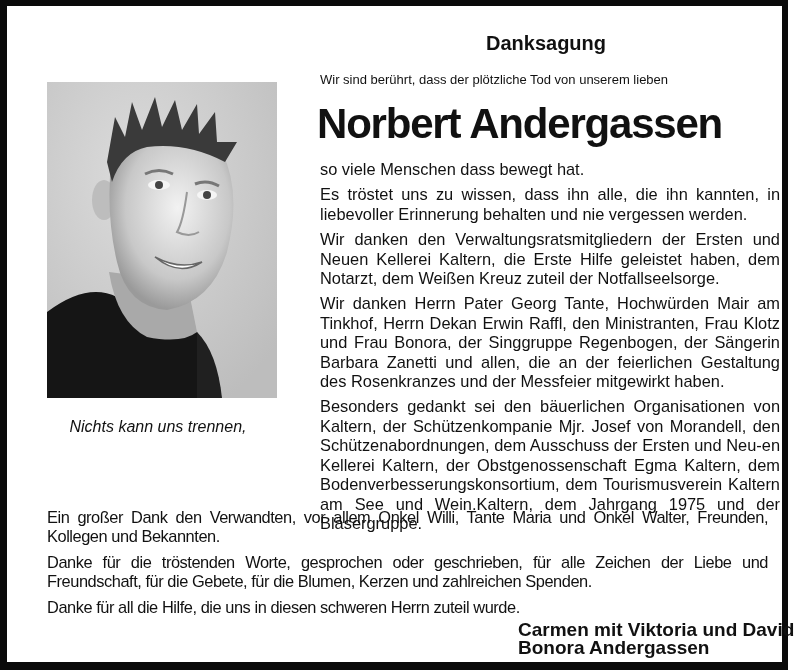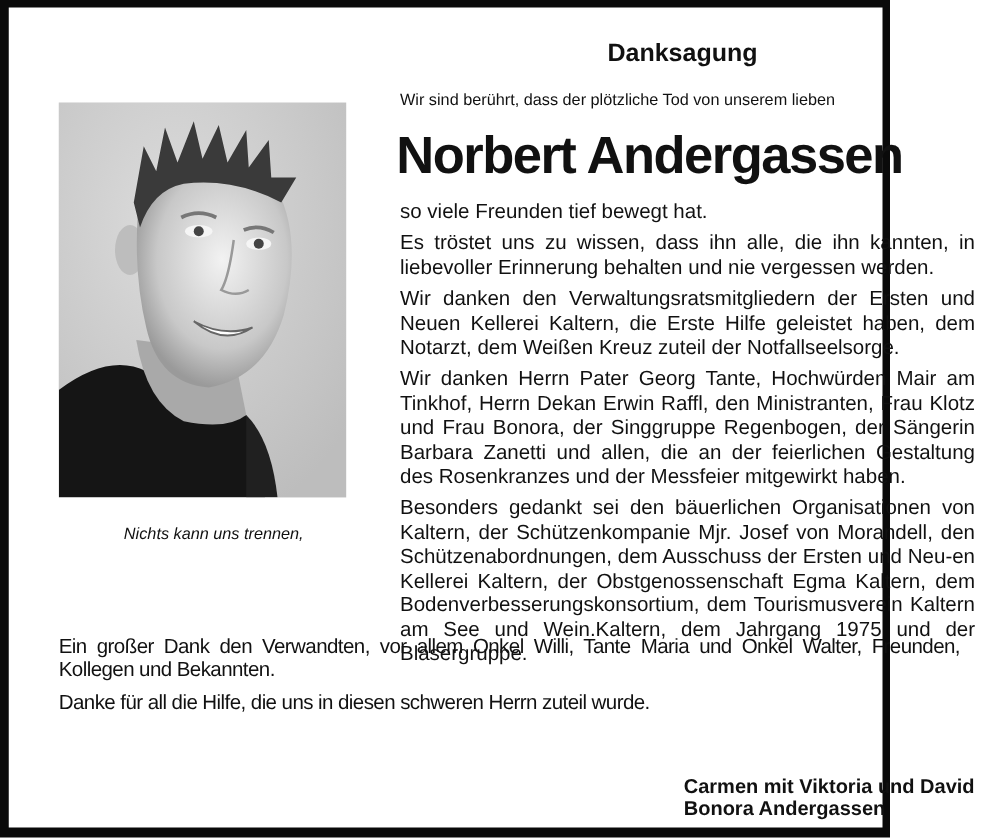--- a/index.html
+++ b/index.html
@@ -1,19 +1,19 @@
 <!DOCTYPE html>
 <html><head>
   <meta charset="utf-8">
   <style>
     html, body { margin: 0; padding: 0; background: #ffffff; }
     body { width: 800px; height: 670px; overflow: hidden; }
     .frame {
       position: absolute; left: 0; top: 0;
-      width: 712px; height: 670px;
+      width: 788px; height: 670px;
       box-sizing: border-box;
       border-left: 7px solid #0a0a0a;
       border-top: 6px solid #0a0a0a;
       border-right: 6px solid #0a0a0a;
       border-bottom: 8px solid #0a0a0a;
       background: #ffffff;
       font-family: "Liberation Sans", sans-serif;
       color: #111111;
     }
     .abs { position: absolute; }
@@ -34,25 +34,25 @@
     .full {
       left: 40px; width: 733px; font-size: 16.4px; line-height: 19.4px;
       text-align: justify; text-align-last: left; letter-spacing: -0.45px;
     }
     .full p { margin: 0 12px 6px 0; }
     .photo {
       left: 40px; top: 76px; width: 230px; height: 316px;
       background: #cfcfcf; overflow: hidden;
     }
     .caption {
-      left: 49px; width: 230px; top: 411px; text-align: center;
-      font-style: italic; font-size: 13px; line-height: 19px;
+      left: 36px; width: 230px; top: 411px; text-align: center;
+      font-style: italic; font-size: 16px; line-height: 19px;
     }
     .sig {
-      left: 540px; top: 615px; font-weight: bold; font-size: 16px; line-height: 18px;
+      left: 511px; top: 615px; font-weight: bold; font-size: 19px; line-height: 18px;
       white-space: nowrap;
     }
   </style>
 </head>
 <body>
 
 <div class="frame">
 
   <div class="abs heading">Danksagung</div>
 
@@ -98,29 +98,30 @@
 
   <div class="abs caption">
     <div>Nichts kann uns trennen,</div>
   </div>
 
   <div class="abs intro">Wir sind berührt, dass der plötzliche Tod von unserem lieben</div>
 
   <div class="abs name">Norbert Andergassen</div>
 
   <div class="abs col" style="top:154px;">
-    <p>so viele Freunden tief bewegt hat.</p>
+    <p>so viele Menschen dass bewegt hat.</p>
     <p>Es tröstet uns zu wissen, dass ihn alle, die ihn kannten, in liebevoller Erinnerung behalten und nie vergessen werden.</p>
     <p>Wir danken den Verwaltungsratsmitgliedern der Ersten und Neuen Kellerei Kaltern, die Erste Hilfe geleistet haben, dem Notarzt, dem Weißen Kreuz zuteil der Notfallseelsorge.</p>
     <p>Wir danken Herrn Pater Georg Tante, Hochwürden Mair am Tinkhof, Herrn Dekan Erwin Raffl, den Ministranten, Frau Klotz und Frau Bonora, der Singgruppe Regenbogen, der Sängerin Barbara Zanetti und allen, die an der feierlichen Gestaltung des Rosenkranzes und der Messfeier mitgewirkt haben.</p>
     <p>Besonders gedankt sei den bäuerlichen Organisationen von Kaltern, der Schützenkompanie Mjr. Josef von Morandell, den Schützenabordnungen, dem Ausschuss der Ersten und Neu-en Kellerei Kaltern, der Obstgenossenschaft Egma Kaltern, dem Bodenverbesserungskonsortium, dem Tourismusverein Kaltern am See und Wein.Kaltern, dem Jahrgang 1975 und der Bläsergruppe.</p>
   </div>
 
   <div class="abs full" style="top:502px;">
     <p>Ein großer Dank den Verwandten, vor allem Onkel Willi, Tante Maria und Onkel Walter, Freunden, Kollegen und Bekannten.</p>
+    <p>Danke für die tröstenden Worte, gesprochen oder geschrieben, für alle Zeichen der Liebe und Freundschaft, für die Gebete, für die Blumen, Kerzen und zahlreichen Spenden.</p>
     <p>Danke für all die Hilfe, die uns in diesen schweren Herrn zuteil wurde.</p>
   </div>
 
   <div class="abs sig">
     <div>Carmen mit Viktoria und David</div>
     <div>Bonora Andergassen</div>
   </div>
 
 </div>
 

